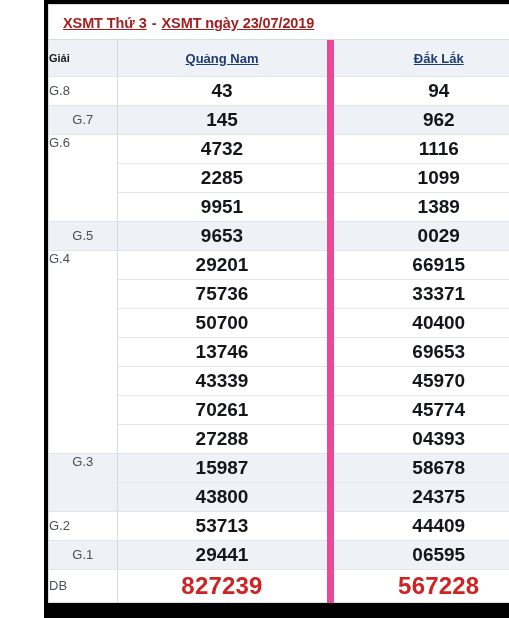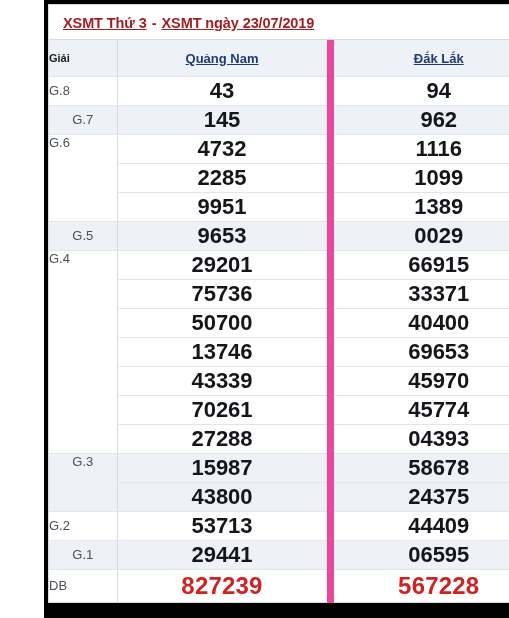--- a/index.html
+++ b/index.html
@@ -115,21 +115,21 @@
     padding-top: 9px;
     font-weight: normal;
   }
   td.prize-cell.single {
     vertical-align: middle;
     padding-top: 0;
   }
   td.num-cell-1, td.num-cell-2 {
     text-align: center;
     vertical-align: middle;
-    font-size: 22px;
+    font-size: 19px;
     font-weight: bold;
     color: #14161a;
     height: 29px;
   }
   tr.db-row td.num-cell-1,
   tr.db-row td.num-cell-2 {
     color: #cf2222;
     font-size: 24px;
     height: 33px;
     letter-spacing: 0.2px;

